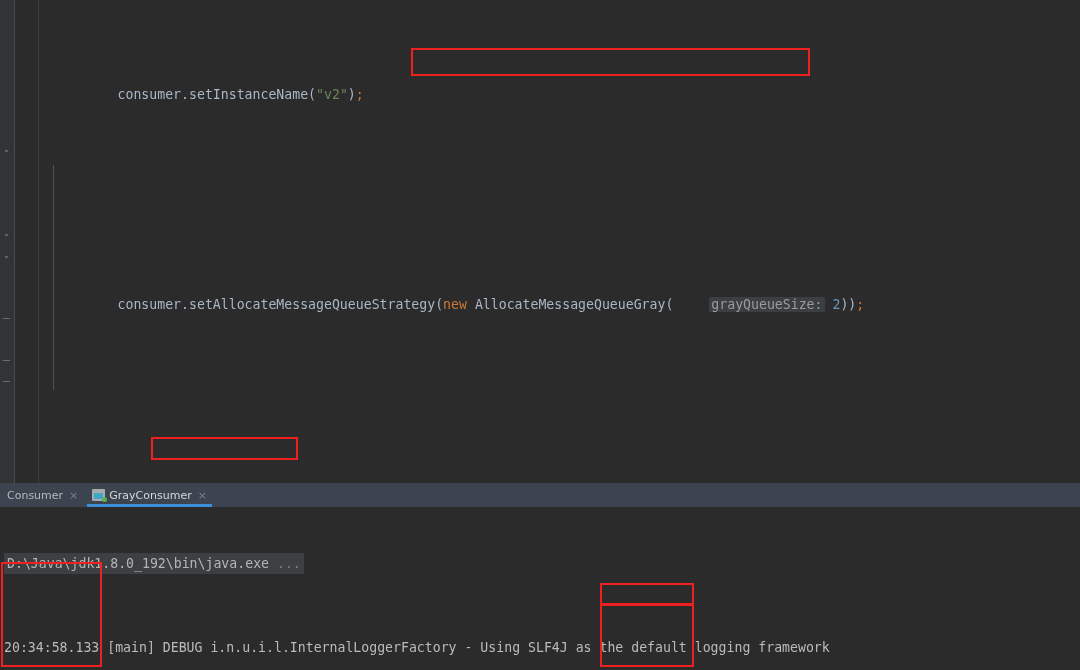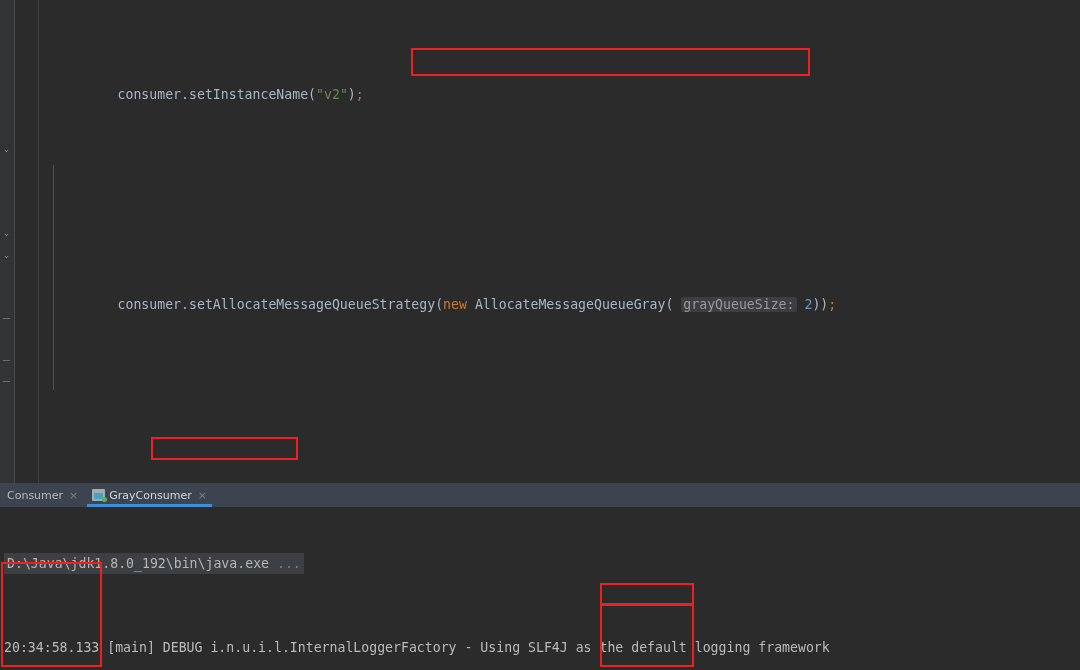--- a/index.html
+++ b/index.html
@@ -77,20 +77,21 @@
   .str    { color: #6a8759; }
   .num    { color: #6897bb; }
   .id     { color: #a9b7c6; }
   .punct  { color: #a9b7c6; }
   .semi   { color: #cc7832; }
   .hintbg {
     background: #3b3f41;
     color: #9b9b9b;
     border-radius: 2px;
     padding: 0 2px;
+    margin-left: 28px;
   }
   .fold-block {
     position: absolute;
     left: 53px;
     top: 165px;
     width: 1px;
     height: 225px;
     background: #4e5254;
   }
 

